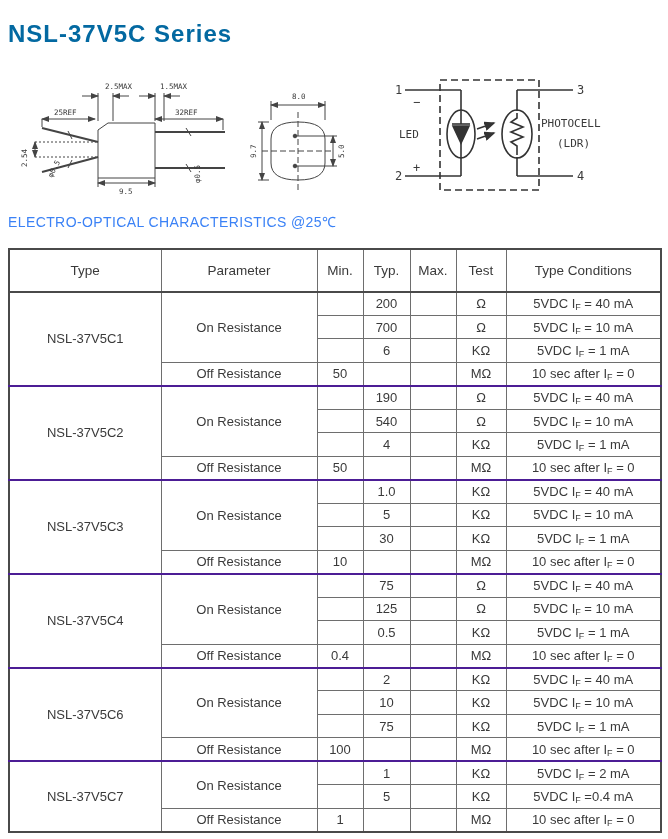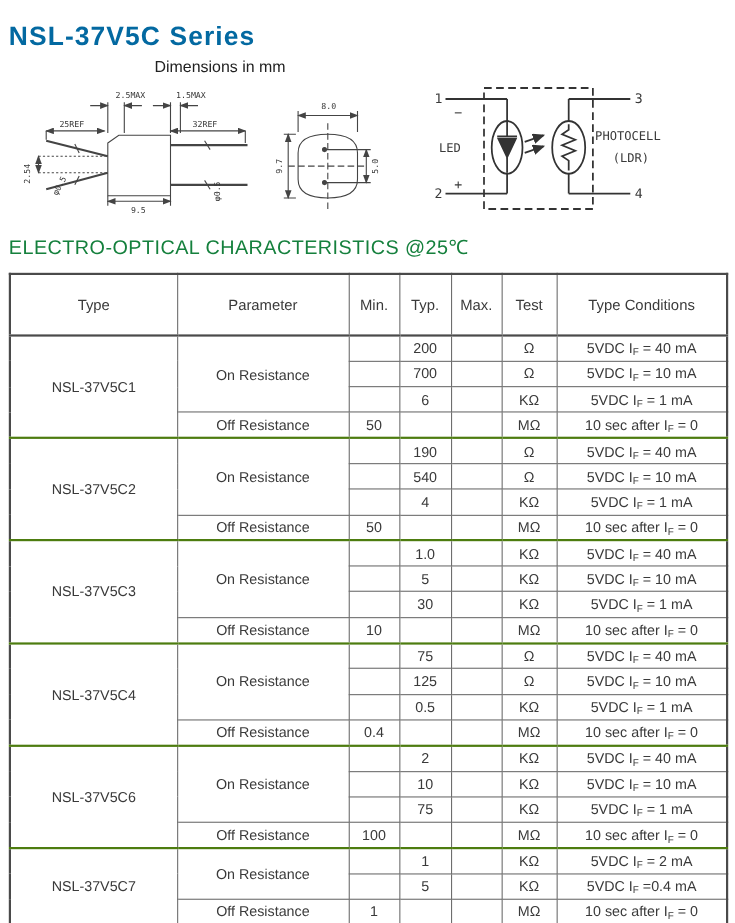--- a/index.html
+++ b/index.html
@@ -11,21 +11,21 @@
     position:absolute; left:8px; top:20px; margin:0;
     font-size:24px; font-weight:bold; letter-spacing:1px; color:#0369a1;
   }
   .drawing-caption {
     position:absolute; font-size:14.5px; color:#222; text-align:center; width:170px;
   }
   .caption-dimensions { left:115px; top:53px; }
   .caption-schematic  { left:415px; top:54px; }
   .section-heading {
     position:absolute; left:8px; top:212px; margin:0;
-    font-size:18px; font-weight:normal; letter-spacing:0.4px; color:#15803d;
+    font-size:14px; font-weight:normal; letter-spacing:0.4px; color:#3b82f6;
   }
   svg text {
     font-family:"DejaVu Sans Mono", monospace; fill:#3a3a3a;
   }
   .dim-label { font-size:7.5px; }
   .schem-label { font-size:11px; }
   .pin-label { font-size:12px; }
   .drawing { position:absolute; }
   .side-end-svg { left:10px; top:75px; }
   .schematic-svg { left:385px; top:73px; }
@@ -33,34 +33,33 @@
   .table-wrap { position:absolute; left:8px; top:248px; }
   table.eo {
     border-collapse:collapse; table-layout:fixed;
     width:652px; height:585px;
     border:2px solid #4a4a4a;
   }
   table.eo th, table.eo td {
     border:1px solid #6e6e6e; text-align:center; vertical-align:middle;
     font-size:13px; color:#3a3a3a; padding:0 2px; overflow:hidden;
   }
-  table.eo thead tr { height:56px; }
+  table.eo thead tr { height:43px; }
   table.eo thead th { font-weight:normal; font-size:13.5px; border-bottom:2px solid #4a4a4a; }
   table.eo tbody tr { height:23.3px; }
-  table.eo tbody tr.group-start td { border-top:2px solid #4d7c0f; }
+  table.eo tbody tr.group-start td { border-top:2px solid #4c1d95; }
   table.eo sub { font-size:9px; vertical-align:-2px; line-height:0; }
 </style>
 </head>
 <body>
 
 <div class="page">
 
   <h1 class="series-title">NSL-37V5C Series</h1>
 
-  <div class="drawing-caption caption-dimensions">Dimensions in mm</div>
 
   <svg class="drawing side-end-svg" width="350" height="140" viewBox="0 0 350 140">
     <defs>
       <marker id="arrL" markerWidth="8" markerHeight="6" refX="1" refY="3" orient="auto">
         <path d="M8,0 L0,3 L8,6 Z" fill="#444"></path>
       </marker>
       <marker id="arrR" markerWidth="8" markerHeight="6" refX="7" refY="3" orient="auto">
         <path d="M0,0 L8,3 L0,6 Z" fill="#444"></path>
       </marker>
     </defs>

